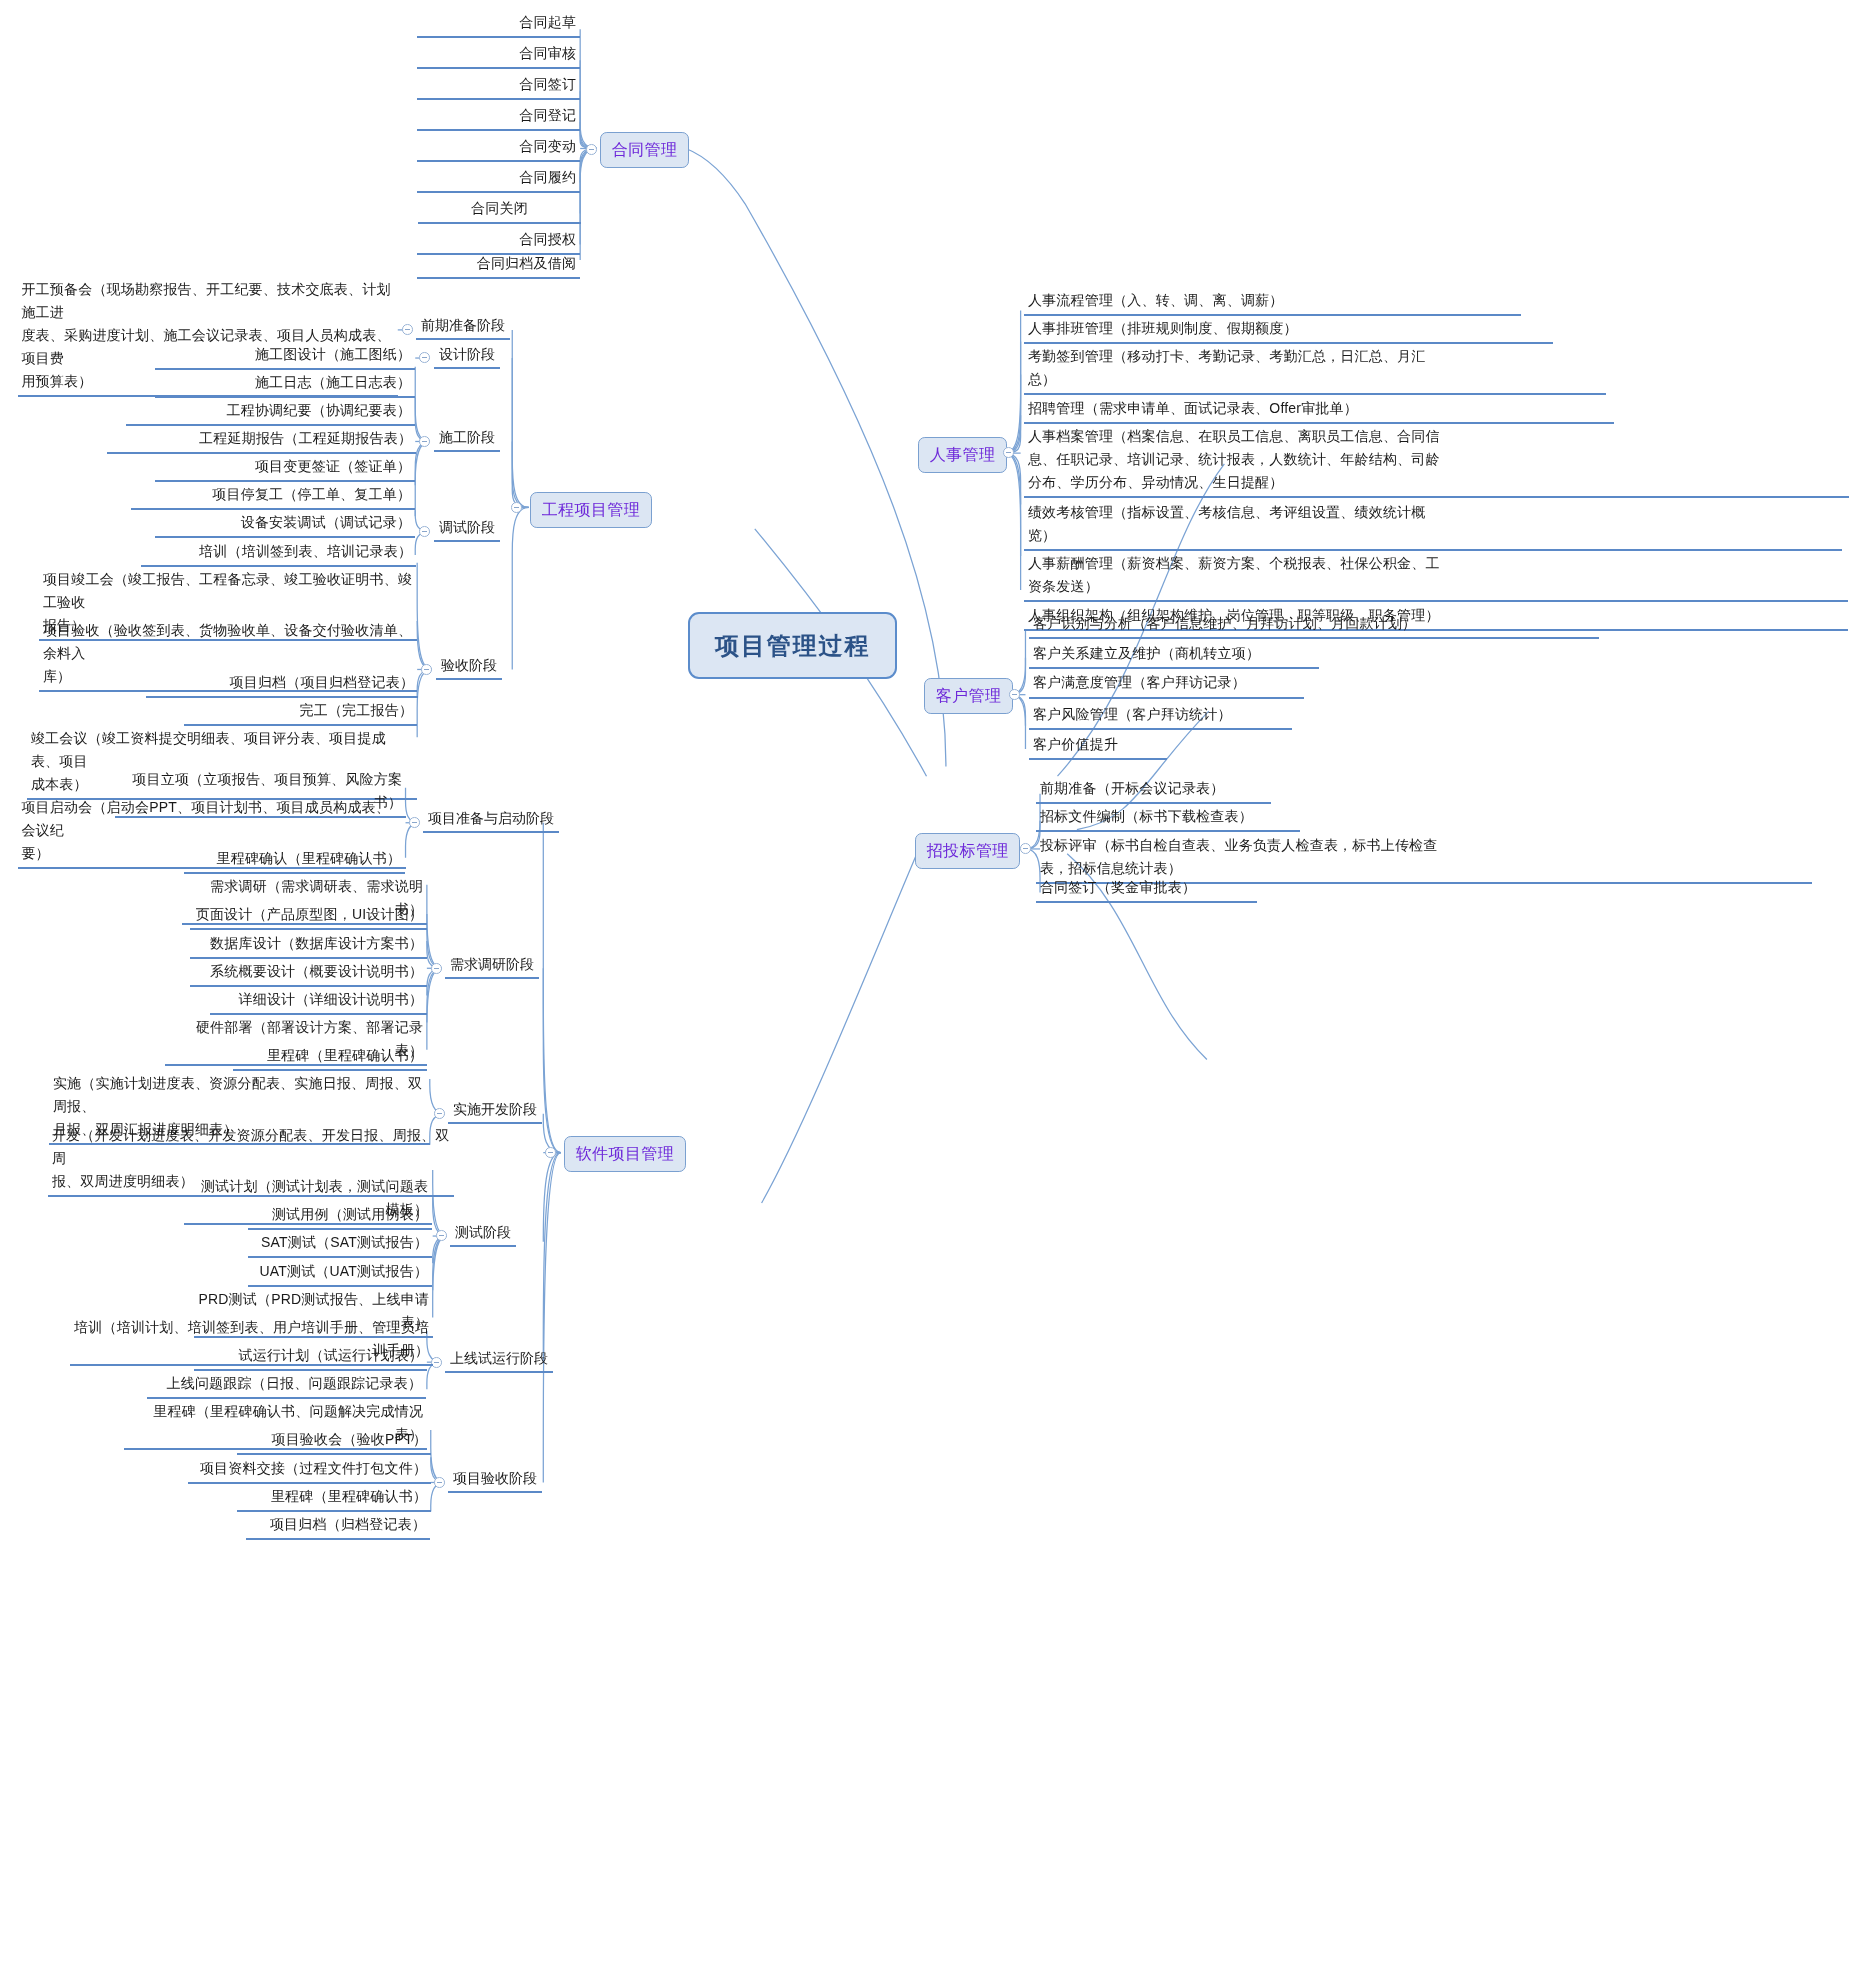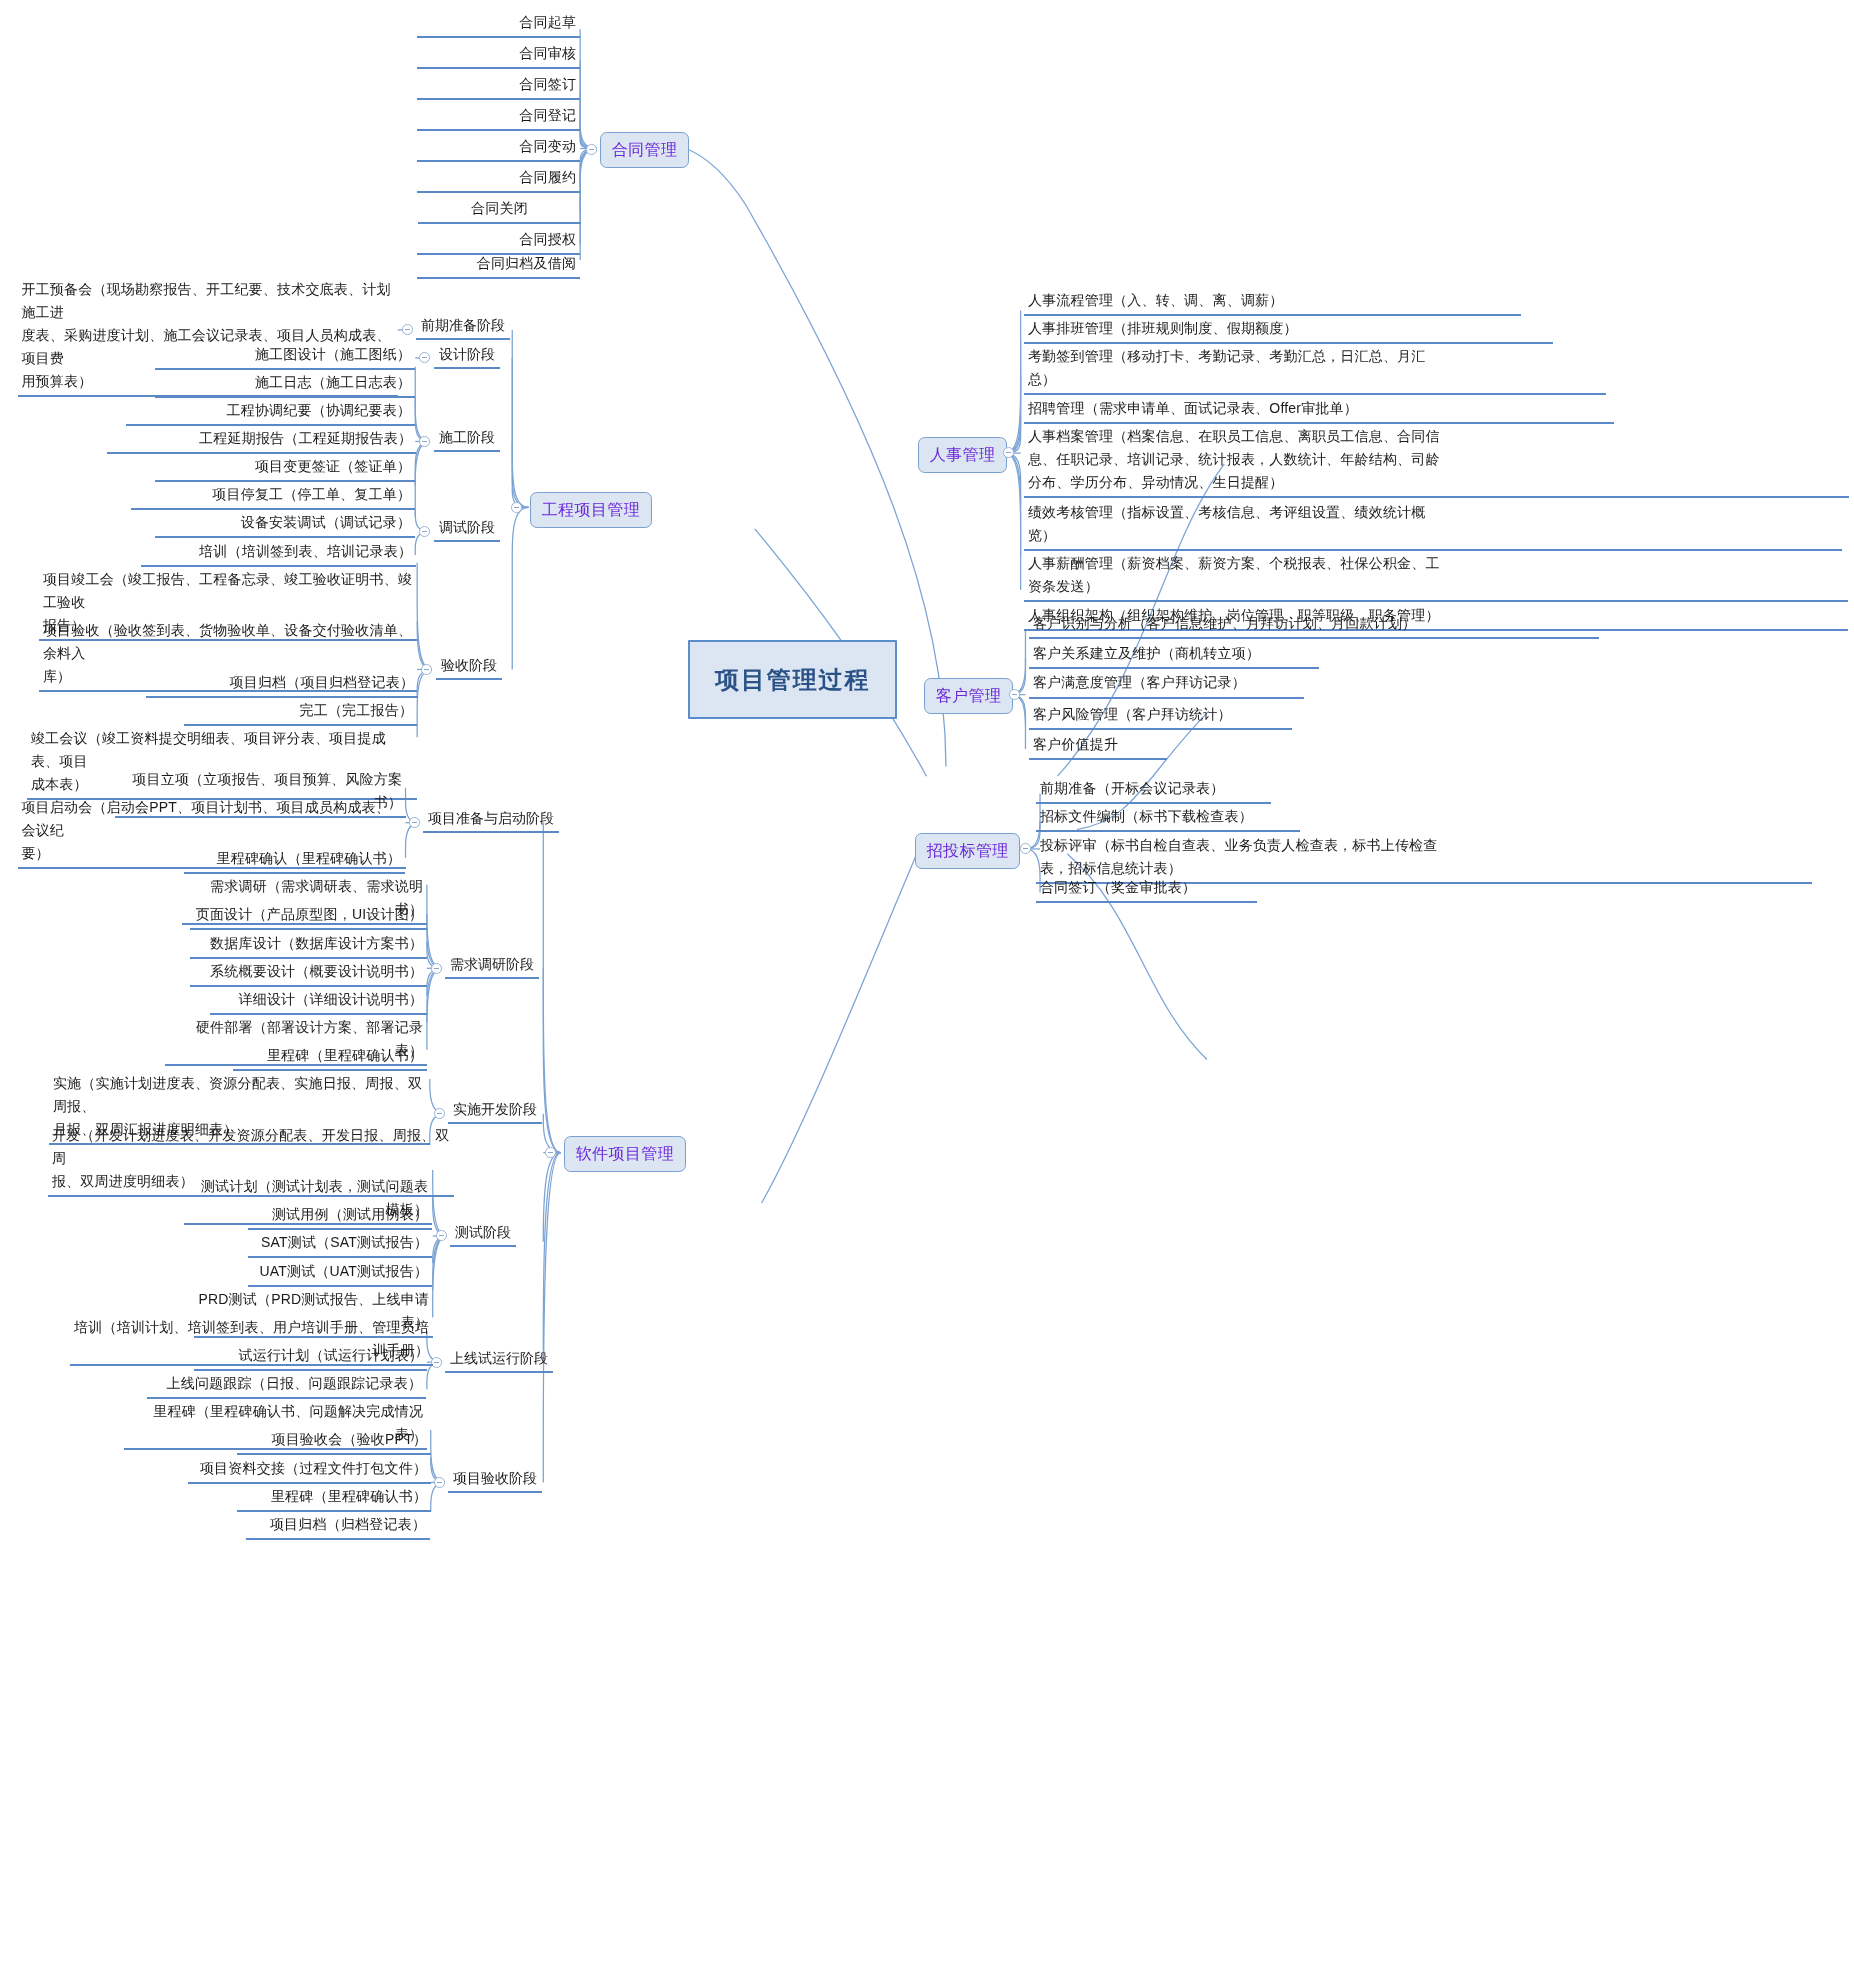--- a/index.html
+++ b/index.html
@@ -60,29 +60,28 @@
     border-bottom:2.9px solid #5b89c7;
     padding:1px 4.9px 1.9px 4.9px;
     white-space:nowrap;
   }
 
   .root{
     position:absolute;
     box-sizing:border-box;
     background:#dce6f3;
     border:2.5px solid #5b8ccb;
-    border-radius:1px;
+    border-radius:11px;
     color:#2b5287;
     font-size:24px;
     font-weight:bold;
     line-height:29px;
     letter-spacing:1.9px;
-    padding:23px 25px;
+    padding:17px 25px;
     white-space:nowrap;
-    margin-top:28px;
   }
 
   
   .handle{
     position:absolute;
     width:10.7px;height:10.7px;
     border:1px solid #9ab4d6;
     border-radius:50%;
     background:#fff;
     box-sizing:border-box;

